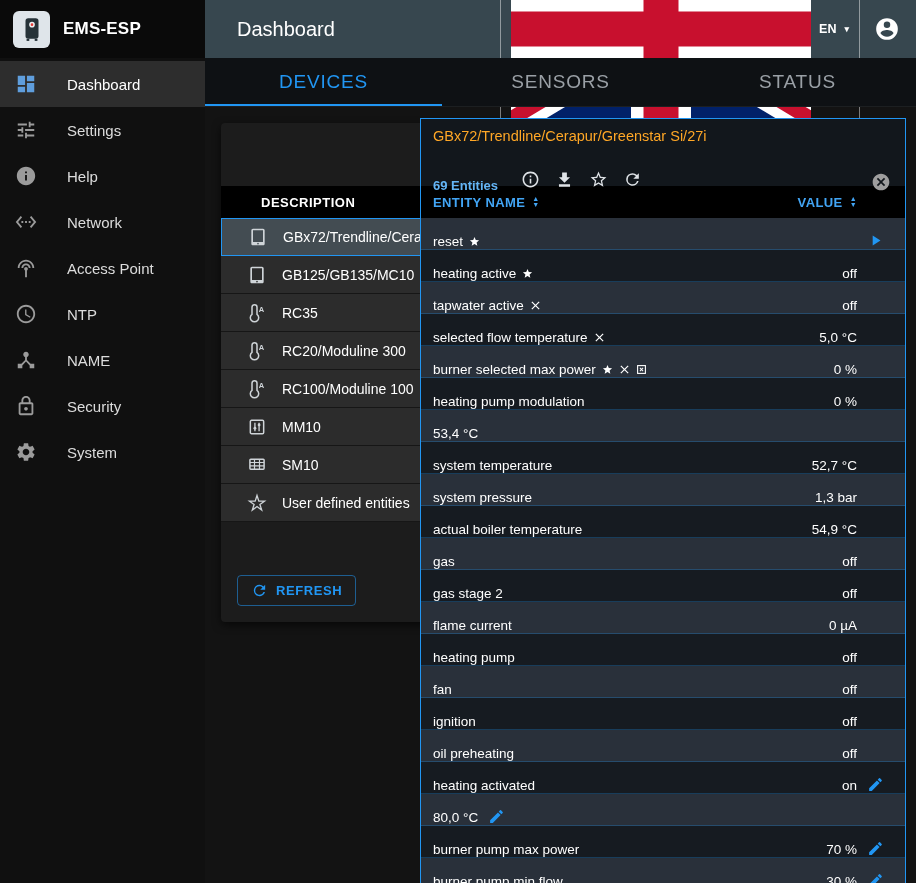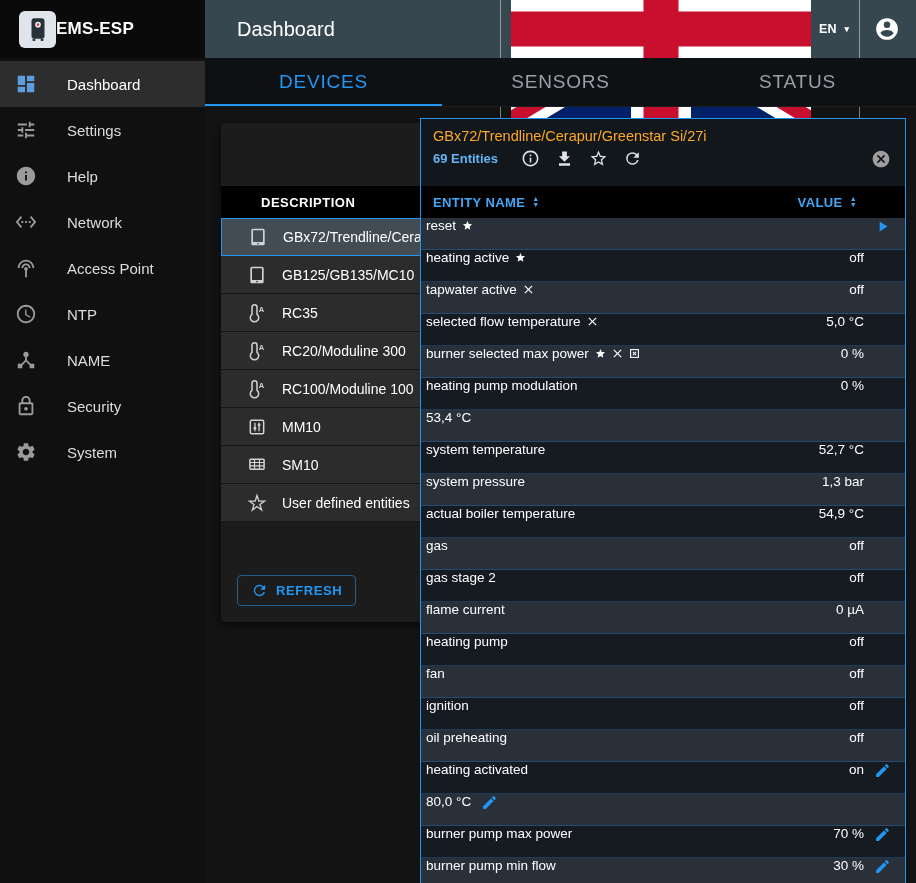--- a/index.html
+++ b/index.html
@@ -3,21 +3,21 @@
 <meta charset="utf-8">
 <style>
   *{margin:0;padding:0;box-sizing:border-box}
   html,body{width:916px;height:883px;overflow:hidden;background:#131313;
     font-family:"Liberation Sans",sans-serif;-webkit-font-smoothing:antialiased}
   .icon{display:inline-flex;align-items:center;justify-content:center;flex:none}
   .icon svg{width:100%;height:100%;fill:currentColor;display:block}
 
   
   .sidebar{position:absolute;left:0;top:0;width:205px;height:883px;background:#101010;z-index:4}
-  .logo-row{height:58px;display:flex;align-items:center;padding-left:19px;background:#0a0a0a}
+  .logo-row{height:58px;display:flex;align-items:center;gap:13px;padding-left:13px;background:#0a0a0a}
   .logo-box{width:37px;height:37px;border-radius:6px;background:#dfe5ea;display:flex;align-items:center;justify-content:center}
   .app-title{color:#fff;font-size:17px;font-weight:700;letter-spacing:.2px}
   .nav{padding-top:3px}
   .nav-item{height:46px;display:flex;align-items:center;gap:30px;padding-left:15px;
     color:#dcdcdc;font-size:15px;cursor:pointer}
   .nav-item .icon{width:22px;height:22px;color:#9b9b9b}
   .nav-item.active{background:#2d2d2d;color:#fff}
   .nav-item.active .icon{color:#5f9edd}
 
   
@@ -53,36 +53,36 @@
   .refresh-btn{position:absolute;left:16px;top:452px;display:flex;align-items:center;gap:8px;
     background:transparent;color:#2196f3;border:1px solid rgba(33,150,243,.55);border-radius:4px;
     padding:6px 13px;font-size:13px;font-weight:700;letter-spacing:.6px;font-family:inherit;cursor:pointer}
   .refresh-btn .icon{width:17px;height:17px}
 
   
   .entity-panel{position:absolute;left:420px;top:118px;width:486px;height:816px;background:#12171c;
     border:1px solid #2196f3;z-index:3;overflow:hidden}
   .panel-head{padding:9px 12px 0;height:67px}
   .panel-title{color:#ffa726;font-size:14.5px;white-space:nowrap;overflow:hidden}
-  .panel-tools{display:flex;align-items:center;margin-top:2px}
+  .panel-tools{display:flex;align-items:flex-end;margin-top:23px}
   .entities-count{color:#64b5f6;font-size:13px;font-weight:700;margin-right:20px}
   .tool-btn{background:none;border:none;color:#dfe3e7;width:24px;height:24px;margin-right:10px;
     cursor:pointer;padding:0;display:inline-flex;align-items:center;justify-content:center}
   .tool-btn svg{width:19px;height:19px;fill:currentColor;display:block}
   .close-btn{margin-left:auto;background:none;border:none;color:#9e9e9e;width:22px;height:22px;
     cursor:pointer;padding:0}
   .close-btn svg{width:20px;height:20px;fill:currentColor;display:block}
   .entity-header{height:32px;background:#000;display:flex;align-items:center;padding:0 12px;
     color:#42a5f5;font-size:13px;font-weight:700;letter-spacing:.4px}
   .eh-left{flex:1;display:flex;align-items:center;gap:7px}
   .eh-right{display:flex;align-items:center;gap:7px}
   .eh-spacer{width:36px;flex:none}
   .sort{display:flex;flex-direction:column;color:#42a5f5;cursor:pointer}
   .sort i{font-style:normal;font-size:7px;line-height:6px}
-  .entity-row{height:32px;display:flex;align-items:flex-start;padding:0 5px;color:#fff;font-size:13.5px;
+  .entity-row{height:32px;display:flex;align-items:flex-end;padding:0 12px;color:#fff;font-size:13.5px;
     border-bottom:1px solid rgba(33,150,243,.28)}
   .entity-row:nth-child(odd){background:#29303a}
   .entity-row:nth-child(even){background:#161b21}
   .er-name{flex:1;display:flex;align-items:center;gap:6px;white-space:nowrap;overflow:hidden}
   .flag-icon{width:11px;height:11px;display:inline-flex;color:#fff;flex:none}
   .flag-icon svg{width:100%;height:100%;fill:currentColor;display:block}
   .er-value{text-align:right;white-space:nowrap}
   .er-action{width:36px;display:flex;justify-content:center;align-items:center;flex:none}
   .er-action .action{width:17px;height:17px;display:inline-flex;color:#2196f3;cursor:pointer}
   .er-action .action svg{width:100%;height:100%;fill:currentColor;display:block}

